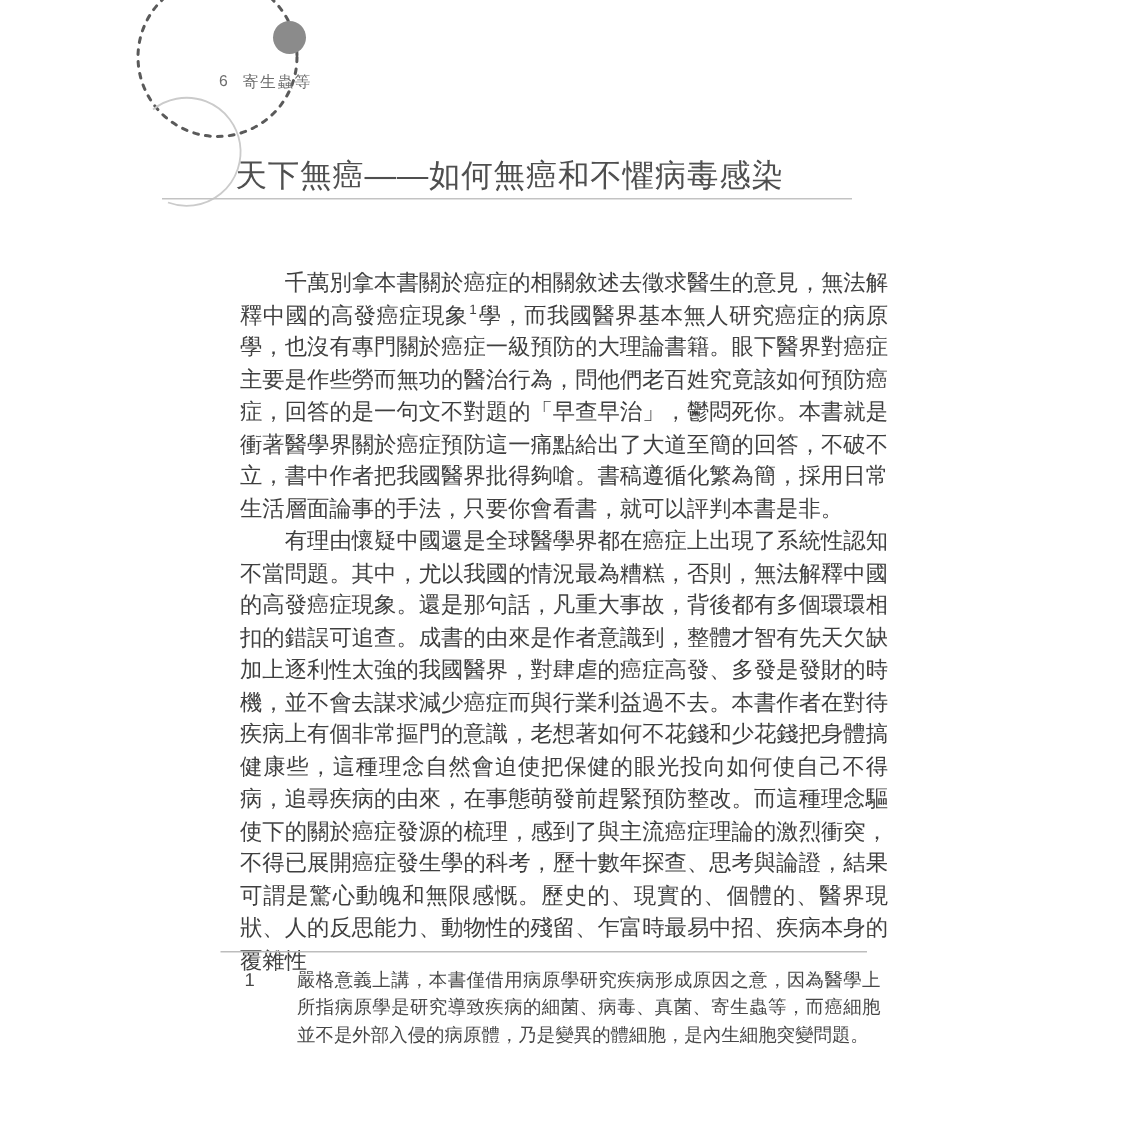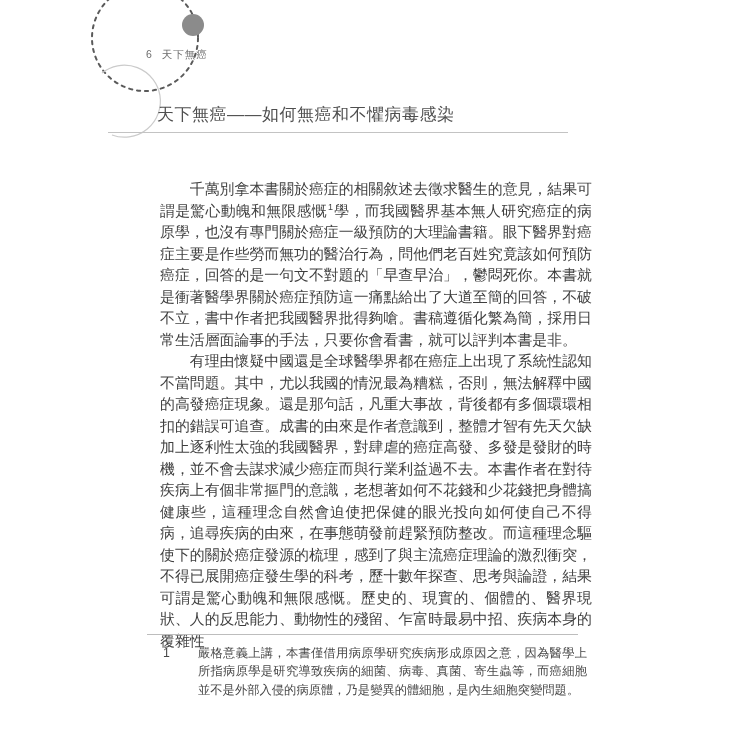--- a/index.html
+++ b/index.html
@@ -21,21 +21,21 @@
   .running-header {
     position: absolute; left: 146px; top: 48px;
     font-size: 10.5px; color: #6e6e6e;
     letter-spacing: 1px;
     display: flex; gap: 9px;
     white-space: nowrap;
   }
   .chapter-title {
     position: absolute; left: 157px; top: 103px;
     margin: 0;
-    font-size: 17px; font-weight: 400;
+    font-size: 21px; font-weight: 400;
     color: #4f4f4f;
     letter-spacing: 0.5px;
     white-space: nowrap;
   }
   .title-rule {
     position: absolute; left: 108px; top: 132px;
     width: 460px; height: 1px;
     background: #c3c3c3;
   }
   .body-text {
@@ -73,29 +73,29 @@
 <div class="page">
 
   <svg class="decor" width="260" height="160" viewBox="0 0 260 160" aria-hidden="true">
     <circle cx="145" cy="38" r="53" fill="none" stroke-width="2" stroke-dasharray="3.2 4.8" stroke-linecap="round" stroke="#5a5a5a"></circle>
     <path d="M 102 73 A 36 36 0 1 1 112 135" fill="none" stroke-width="1.2" stroke="#cbcbcb"></path>
     <circle cx="193" cy="25" r="11" fill="#8b8b8b"></circle>
   </svg>
 
   <div class="running-header">
     <span>6</span>
-    <span>天下無癌</span>
+    <span>寄生蟲等</span>
   </div>
 
   <h1 class="chapter-title">天下無癌——如何無癌和不懼病毒感染</h1>
 
   <div class="title-rule"></div>
 
   <div class="body-text">
-    <p><span>千萬別拿本書關於癌症的相關敘述去徵求醫生的意見，結果可謂是驚心動魄和無限感慨</span><sup>1</sup><span>學，而我國醫界基本無人研究癌症的病原學，也沒有專門關於癌症一級預防的大理論書籍。眼下醫界對癌症主要是作些勞而無功的醫治行為，問他們老百姓究竟該如何預防癌症，回答的是一句文不對題的「早查早治」，鬱悶死你。本書就是衝著醫學界關於癌症預防這一痛點給出了大道至簡的回答，不破不立，書中作者把我國醫界批得夠嗆。書稿遵循化繁為簡，採用日常生活層面論事的手法，只要你會看書，就可以評判本書是非。</span></p>
+    <p><span>千萬別拿本書關於癌症的相關敘述去徵求醫生的意見，無法解釋中國的高發癌症現象</span><sup>1</sup><span>學，而我國醫界基本無人研究癌症的病原學，也沒有專門關於癌症一級預防的大理論書籍。眼下醫界對癌症主要是作些勞而無功的醫治行為，問他們老百姓究竟該如何預防癌症，回答的是一句文不對題的「早查早治」，鬱悶死你。本書就是衝著醫學界關於癌症預防這一痛點給出了大道至簡的回答，不破不立，書中作者把我國醫界批得夠嗆。書稿遵循化繁為簡，採用日常生活層面論事的手法，只要你會看書，就可以評判本書是非。</span></p>
     <p>有理由懷疑中國還是全球醫學界都在癌症上出現了系統性認知不當問題。其中，尤以我國的情況最為糟糕，否則，無法解釋中國的高發癌症現象。還是那句話，凡重大事故，背後都有多個環環相扣的錯誤可追查。成書的由來是作者意識到，整體才智有先天欠缺加上逐利性太強的我國醫界，對肆虐的癌症高發、多發是發財的時機，並不會去謀求減少癌症而與行業利益過不去。本書作者在對待疾病上有個非常摳門的意識，老想著如何不花錢和少花錢把身體搞健康些，這種理念自然會迫使把保健的眼光投向如何使自己不得病，追尋疾病的由來，在事態萌發前趕緊預防整改。而這種理念驅使下的關於癌症發源的梳理，感到了與主流癌症理論的激烈衝突，不得已展開癌症發生學的科考，歷十數年探查、思考與論證，結果可謂是驚心動魄和無限感慨。歷史的、現實的、個體的、醫界現狀、人的反思能力、動物性的殘留、乍富時最易中招、疾病本身的覆雜性</p>
   </div>
 
   <div class="footnote-rule"></div>
 
   <div class="footnote">
     <span class="fn-marker">1</span>
     <span class="fn-text">嚴格意義上講，本書僅借用病原學研究疾病形成原因之意，因為醫學上所指病原學是研究導致疾病的細菌、病毒、真菌、寄生蟲等，而癌細胞並不是外部入侵的病原體，乃是變異的體細胞，是內生細胞突變問題。</span>
   </div>
 

